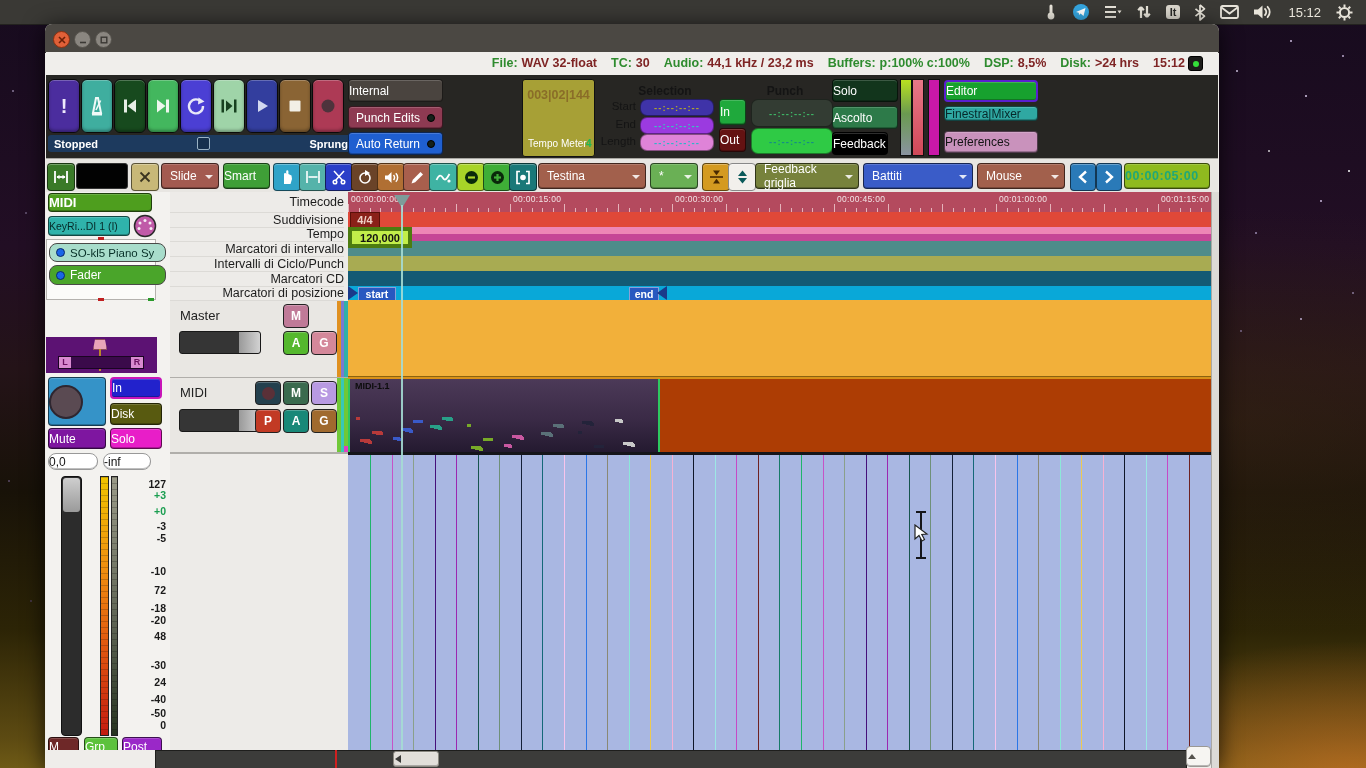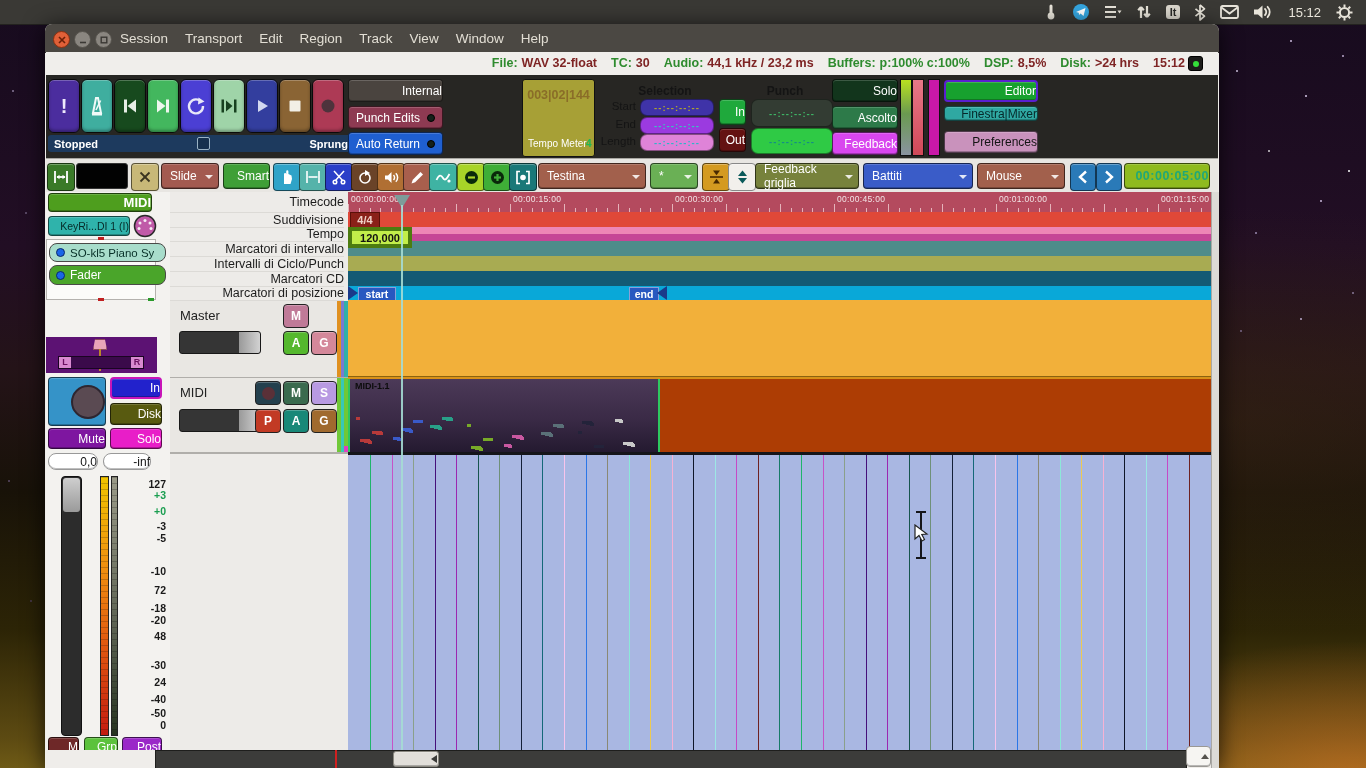--- a/index.html
+++ b/index.html
@@ -1,20 +1,20 @@
 <!DOCTYPE html>
 <html><head>
 <meta charset="utf-8">
 <style>
   html,body{margin:0;padding:0;background:#000}
   #screen{position:relative;width:1366px;height:768px;overflow:hidden;
     font-family:"Liberation Sans",sans-serif;background:#141018;-webkit-font-smoothing:antialiased}
   .b{position:absolute;box-sizing:border-box}
   .btn{position:absolute;box-sizing:border-box;border:1px solid rgba(0,0,0,.6);border-radius:4px;
-    display:flex;align-items:center;justify-content:flex-end;color:#fff;font-size:12px;
+    display:flex;align-items:center;justify-content:flex-start;color:#fff;font-size:12px;
     box-shadow:inset 0 1px 0 rgba(255,255,255,.18), inset 0 -1px 0 rgba(0,0,0,.25)}
   .dd{justify-content:flex-start;padding:0 14px 0 8px}
   .dd::after{content:"";position:absolute;right:5px;top:11px;border:4px solid transparent;border-top-color:rgba(255,255,255,.85)}
   svg{display:block}
   
   .wallpaper{position:absolute;inset:0;background:
     radial-gradient(ellipse 30% 25% at 99% 101%, rgba(230,120,40,.55), transparent 70%),
     radial-gradient(ellipse 60% 40% at 90% 55%, rgba(60,40,20,.5), transparent 70%),
     linear-gradient(180deg,#170b1e 0%,#220e24 32%,#241318 48%,#181208 64%,#2c2406 82%,#5c4a12 96%,#6e5a16 100%)}
   .stars{position:absolute;left:0;top:0;width:2px;height:2px;border-radius:50%;background:transparent;
@@ -171,30 +171,20 @@
   <div class="winbtn" style="left:74px;background:#8a8680;border:1px solid #55524c">
     <svg width="8" height="8" viewBox="0 0 8 8">
         <line x1="1" y1="6.5" x2="7" y2="6.5" stroke="#3a3834" stroke-width="1.6"></line>
       </svg>
     </div>
   <div class="winbtn" style="left:95px;background:#8a8680;border:1px solid #55524c">
     <svg width="8" height="8" viewBox="0 0 8 8">
         <rect x="1.2" y="1.2" width="5.6" height="5.6" fill="none" stroke="#3a3834" stroke-width="1.4"></rect>
       </svg>
     </div>
-  <div class="menus" id="menus">
-      <span class="menu-item">Session</span>
-      <span class="menu-item">Transport</span>
-      <span class="menu-item">Edit</span>
-      <span class="menu-item">Region</span>
-      <span class="menu-item">Track</span>
-      <span class="menu-item">View</span>
-      <span class="menu-item">Window</span>
-      <span class="menu-item">Help</span>
-    </div>
 
   <div class="statusbar"></div>
   <div class="status-items" id="status-items">
       <span><span class="st-label">File:</span><span class="st-value">WAV 32-float</span></span>
       <span><span class="st-label">TC:</span><span class="st-value">30</span></span>
       <span><span class="st-label">Audio:</span><span class="st-value">44,1 kHz / 23,2 ms</span></span>
       <span><span class="st-label">Buffers:</span><span class="st-green">p:100% c:100%</span></span>
       <span><span class="st-label">DSP:</span><span class="st-value">8,5%</span></span>
       <span><span class="st-label">Disk:</span><span class="st-value">&gt;24 hrs</span></span>
       <span class="st-value" style="margin-left: 0px;">15:12</span>
@@ -299,21 +289,21 @@
       <span>Out</span>
     </div>
   <div class="sel-field" style="left:751px;top:128px;width:80px;height:24px;background:#2fca45;color:#148a8a">--:--:--:--</div>
 
   <div class="btn" style="left:832px;top:79px;width:66px;height:23px;background:#12351c">
       <span>Solo</span>
     </div>
   <div class="btn" style="left:832px;top:106px;width:66px;height:23px;background:#2d7a49">
       <span>Ascolto</span>
     </div>
-  <div class="btn" style="left:832px;top:132px;width:66px;height:23px;background:#d946ef">
+  <div class="btn" style="left:832px;top:132px;width:56px;height:23px;background:#000000">
       <span>Feedback</span>
     </div>
 
   <div class="meterv" style="left:900px;background:linear-gradient(180deg,#b8e020 0%,#6a9a50 45%,#8a93a0 100%)"></div>
   <div class="meterv" style="left:912px;background:linear-gradient(180deg,#e87888 0%,#d04858 100%)"></div>
   <div class="meterv" style="left:928px;background:#c818a8"></div>
 
   <div class="btn" style="left:944px;top:80px;width:94px;height:22px;background:#17a12e;border:2px solid #5a1fd0">
       <span>Editor</span>
     </div>

